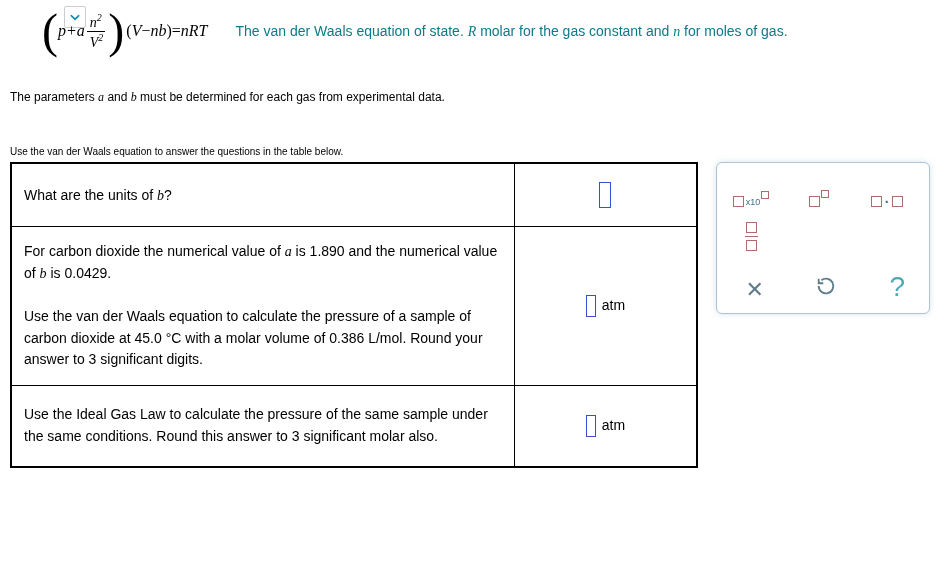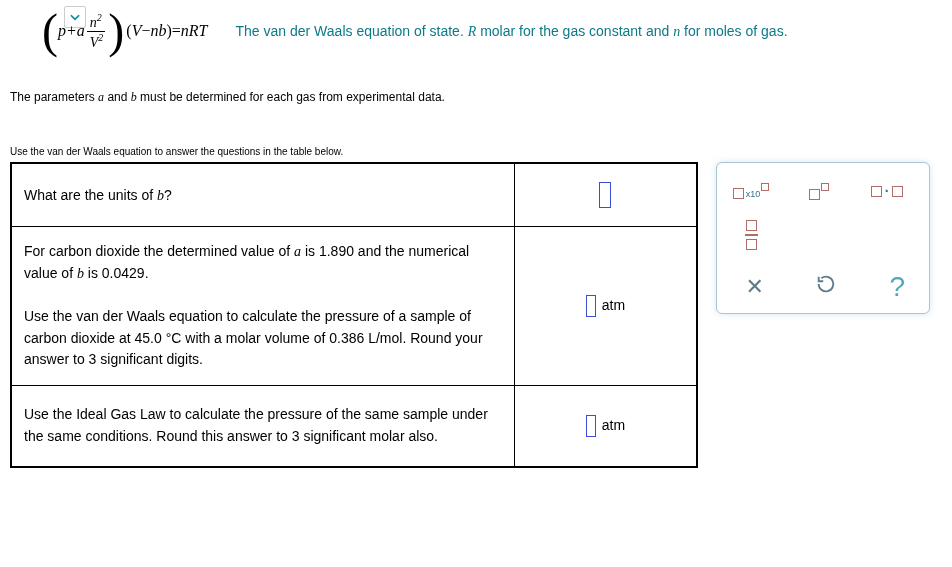--- a/index.html
+++ b/index.html
@@ -124,21 +124,21 @@
     .tool-row {
       display: flex;
       align-items: center;
       justify-content: flex-start;
       gap: 28px;
       margin-bottom: 12px;
     }
     .tool-row.bottom { gap: 36px; margin-top: 20px; margin-bottom: 0; padding-left: 6px;}
     .tool-btn {
       display: inline-flex;
-      align-items: center;
+      align-items: flex-end;
       justify-content: center;
       width: 40px;
       height: 32px;
       color: #3b6f88;
       font-size: 20px;
       cursor: pointer;
     }
     .tool-btn.small { font-size: 24px; }
     .tmpl-box {
       display: inline-block;
@@ -212,21 +212,21 @@
   <tr>
     <td class="qcol">
       <span>What are the units of </span><span class="it">b</span><span>?</span>
     </td>
     <td class="acol">
       <span class="inputbox"></span>
     </td>
   </tr>
   <tr class="row3">
     <td class="qcol qtext">
-      <span>For carbon dioxide the determined value of </span><span class="it">a</span><span> is </span><span>1.890</span><span> and the numerical value of </span><span class="it">b</span><span> is </span><span>0.0429</span><span>.</span>
+      <span>For carbon dioxide the numerical value of </span><span class="it">a</span><span> is </span><span>1.890</span><span> and the numerical value of </span><span class="it">b</span><span> is </span><span>0.0429</span><span>.</span>
       <br><br>
       <span>Use the van der Waals equation to calculate the pressure of a sample of carbon dioxide at </span><span>45.0 °C</span><span> with a molar volume of </span><span>0.386  L/mol</span><span>. Round your answer to </span><span>3</span><span> significant digits.</span>
     </td>
     <td class="acol">
       <span class="inputbox small"></span><span class="unit">atm</span>
     </td>
   </tr>
   <tr>
     <td class="qcol qtext">
       <span>Use the Ideal Gas Law to calculate the pressure of the same sample under the same conditions. Round this answer to </span><span>3</span><span> significant molar also.</span>

